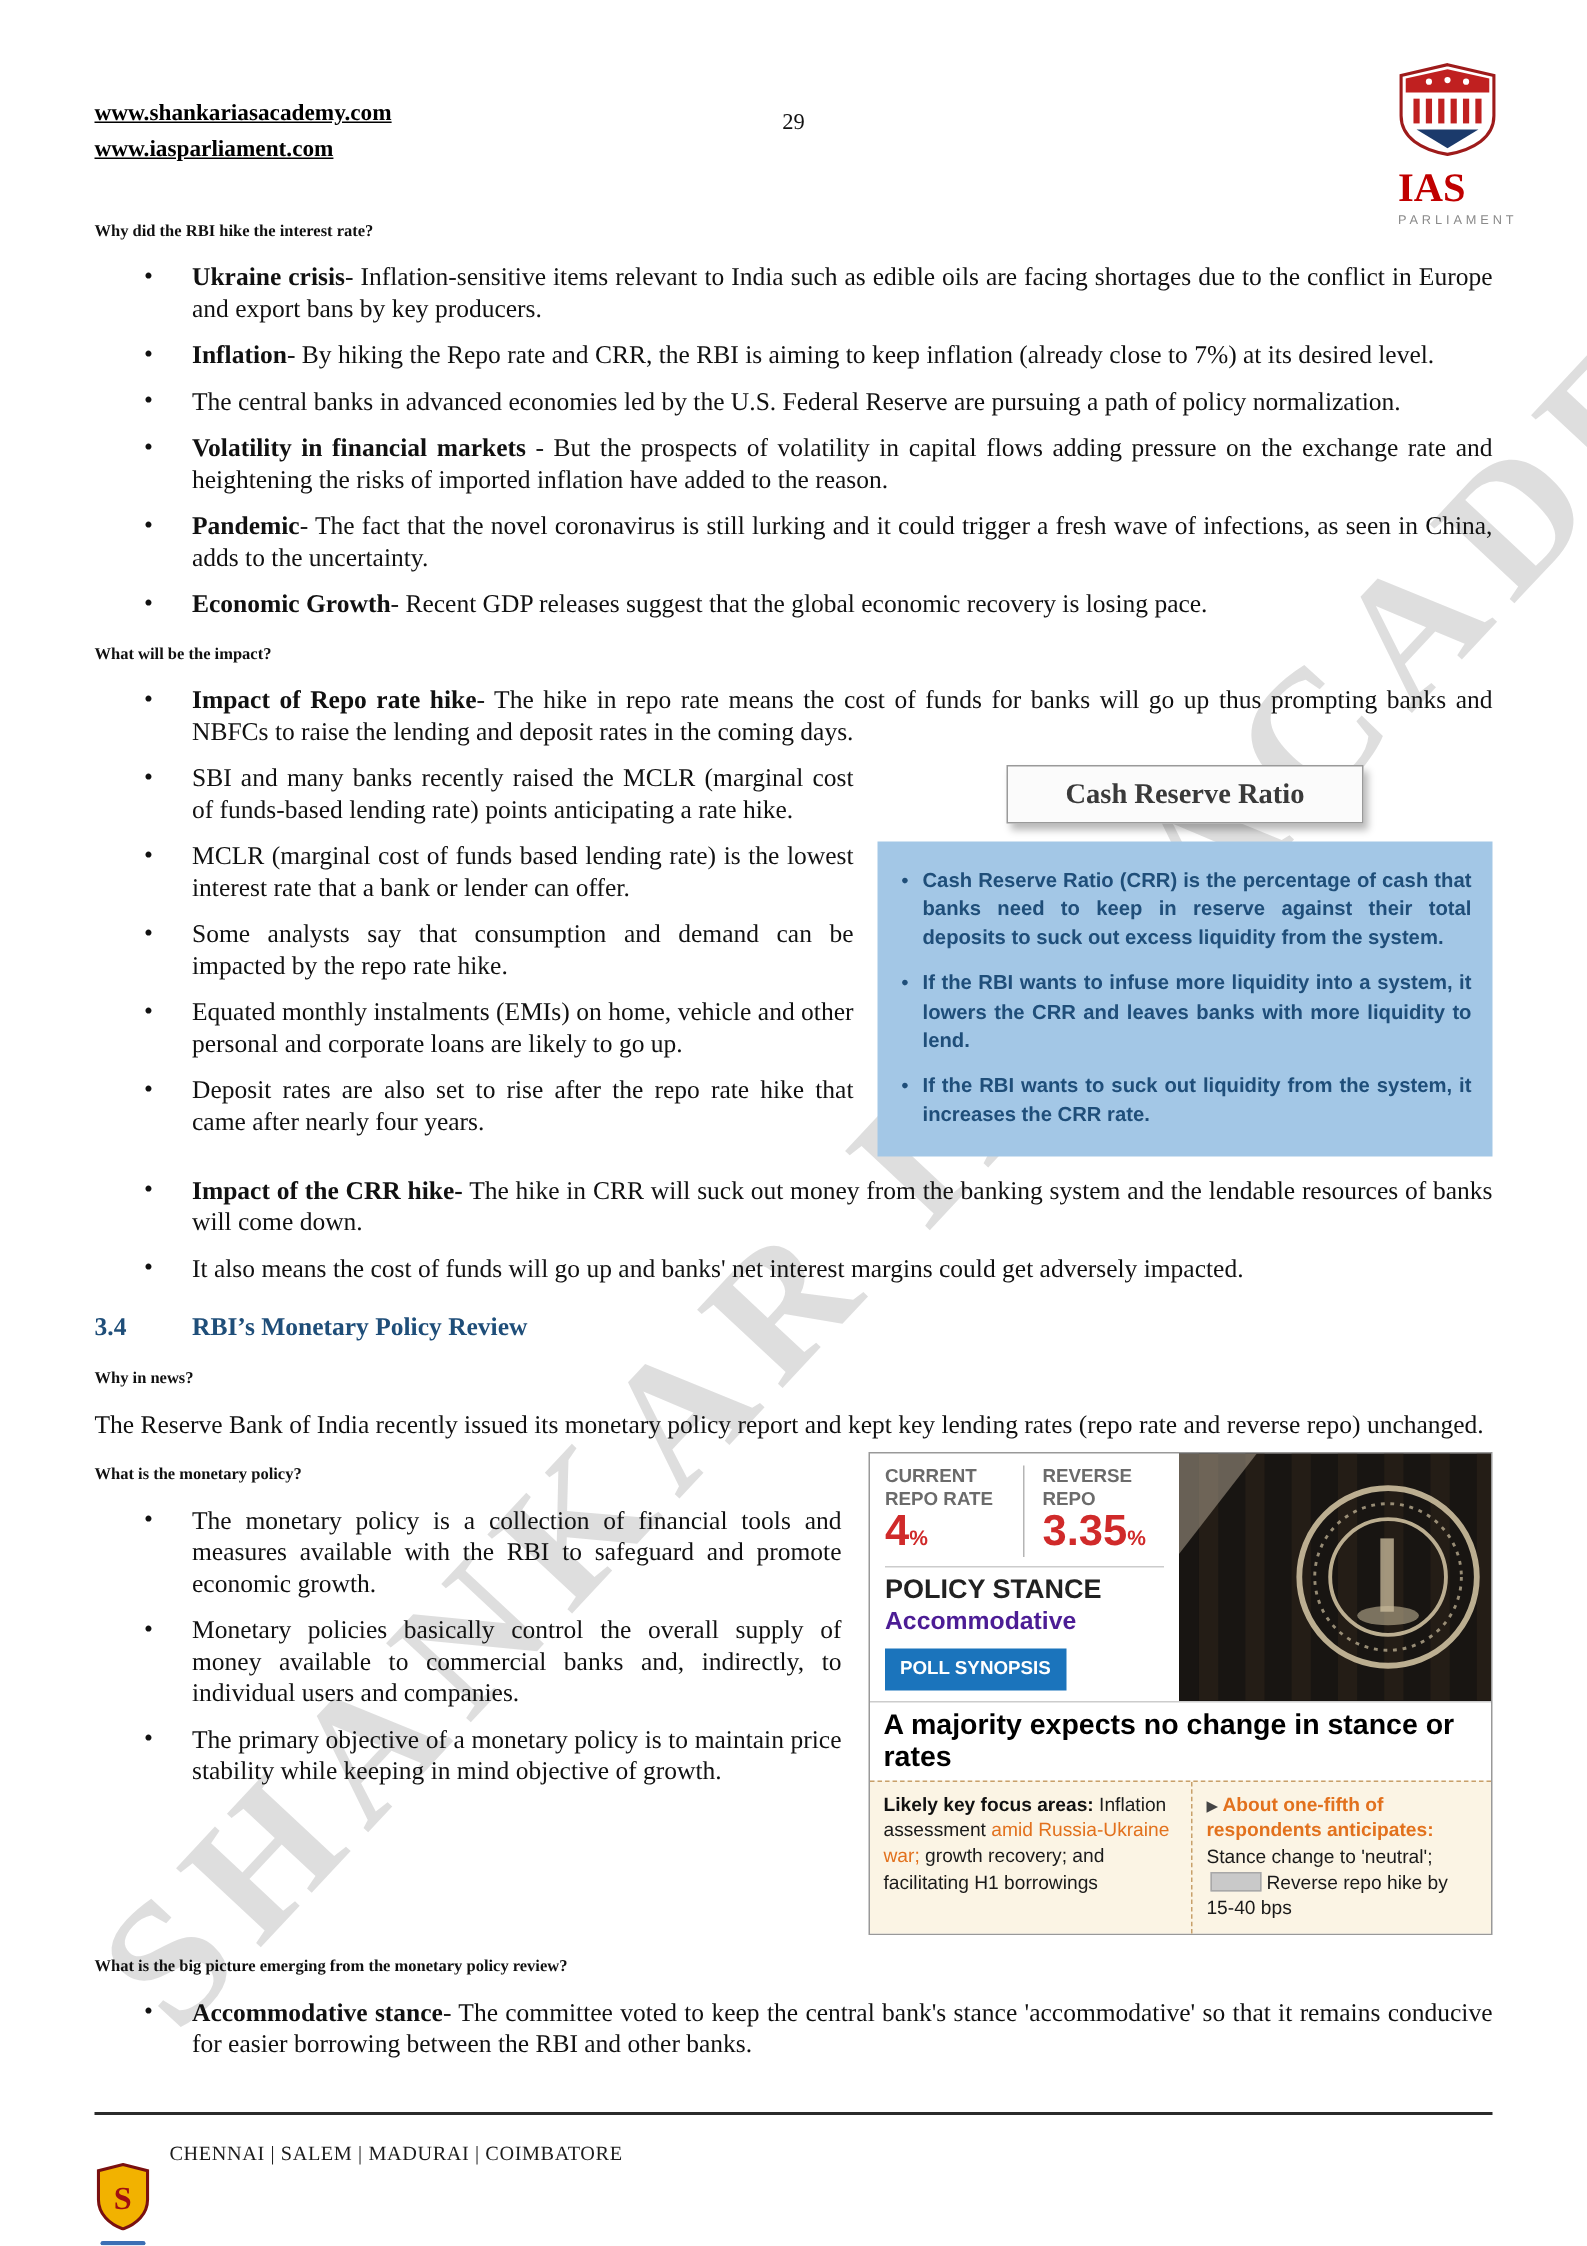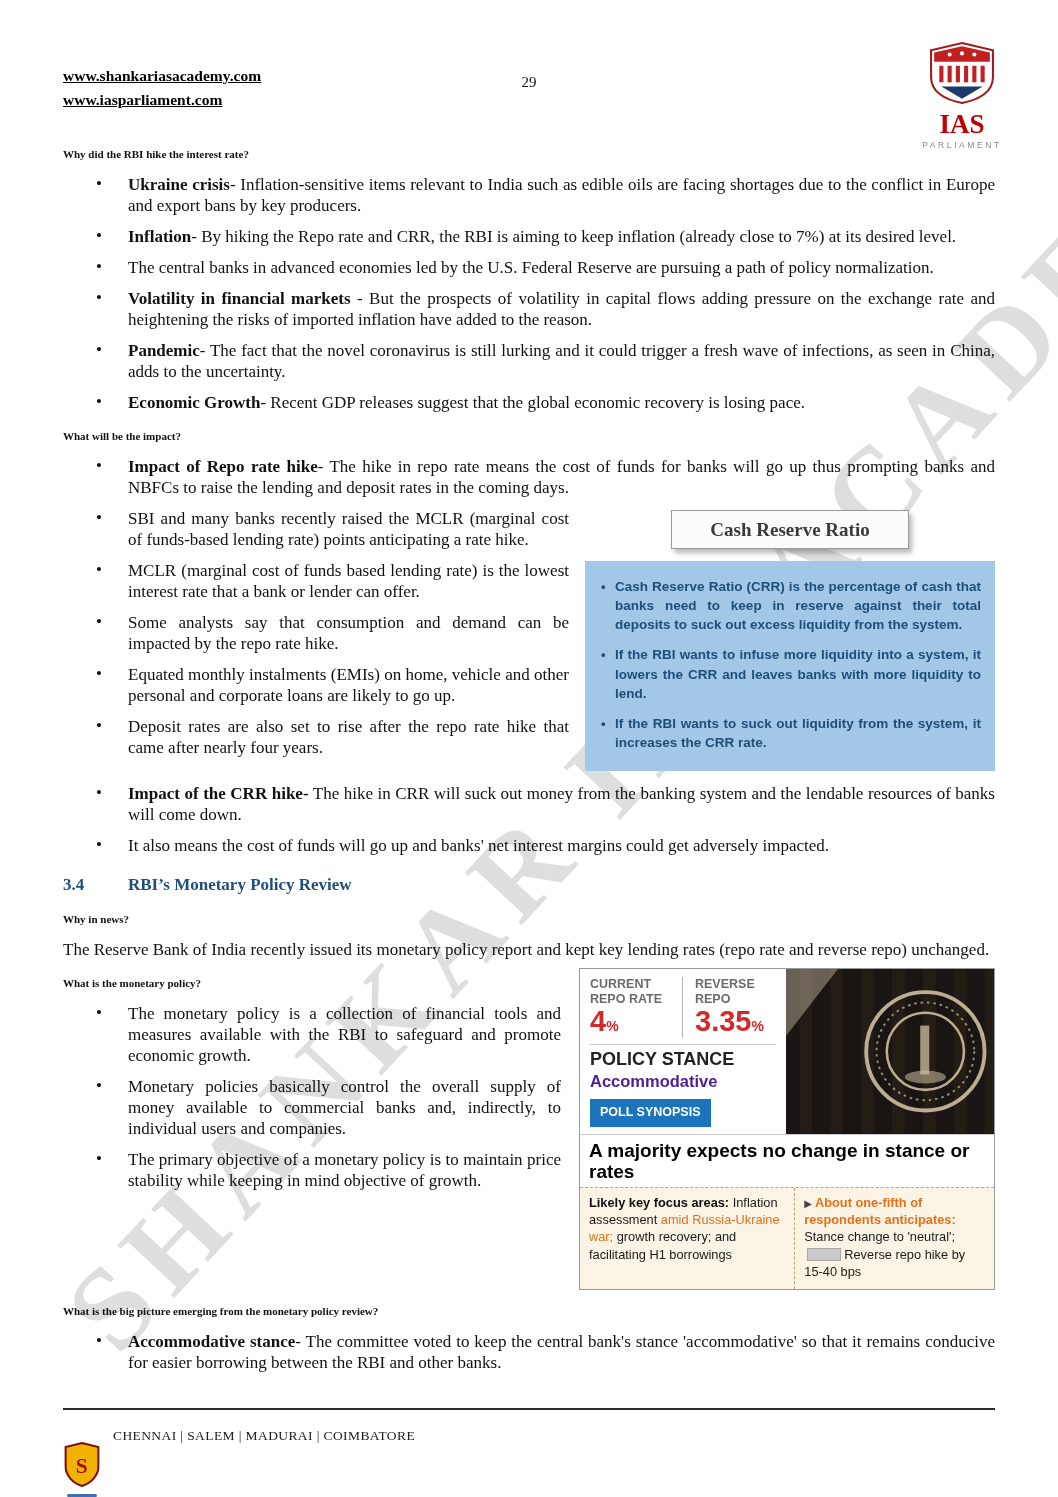--- a/index.html
+++ b/index.html
@@ -18,21 +18,21 @@
     color: rgba(90,90,90,0.20); font-weight: bold; font-family: "Liberation Serif", serif;
     pointer-events: none;
   }
 
   
   .top-links { position: absolute; left: 63px; top: 64px; z-index: 3; }
   .site-link { display:block; font-size: 15.5px; font-weight: bold; color:#000;
     text-decoration: underline; line-height: 1.55; cursor: pointer; }
   .page-num { position:absolute; left:0; right:0; top: 74px; text-align:center; font-size: 15px; z-index:2; }
 
-  .logo { position:absolute; top: 42px; right: 50px; width: 92px; text-align:center; z-index:3; }
+  .logo { position:absolute; top: 42px; right: 34px; width: 92px; z-index:3; }
   .logo-title { color:#C00000; font-weight: bold; font-size: 27px; line-height: 1; margin-top: 3px;
     font-family: "Liberation Serif", serif; }
   .logo-sub { color:#8a8a8a; font-size: 8.5px; letter-spacing: 2.6px; margin-top: 2px;
     font-family: "Liberation Sans", sans-serif; }
 
   
   .content { position:absolute; left:63px; top:143px; width:932px; z-index:2; font-size:17px; line-height:21px; }
 
   .h-q { font-weight: bold; font-size: 11px; margin: 12px 0 9px; line-height: 22px; }
   .h-q.first { margin-top: 0; }

